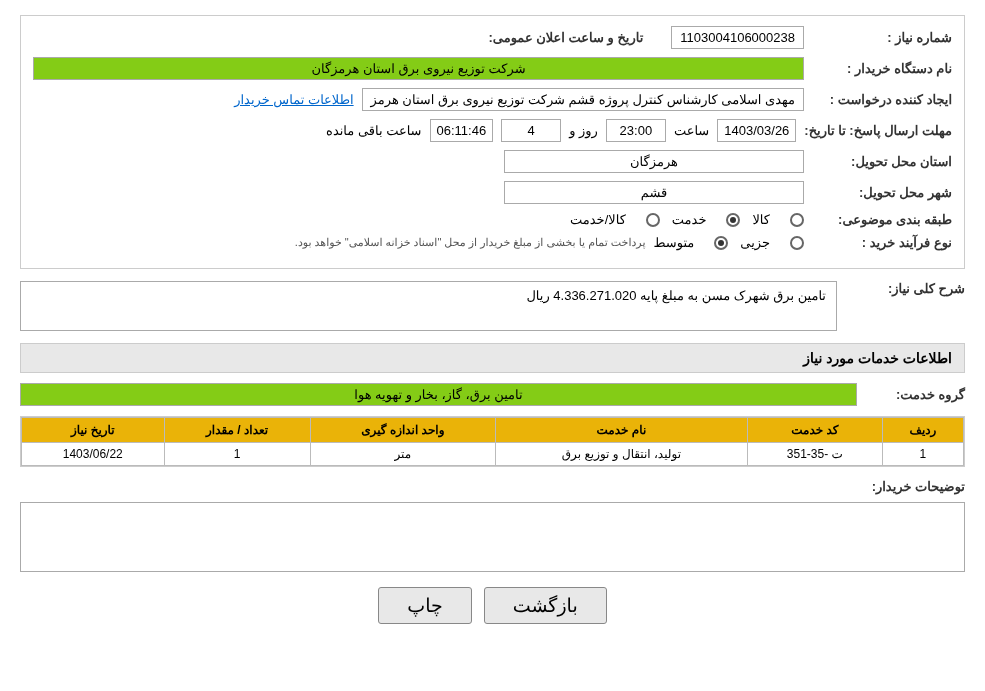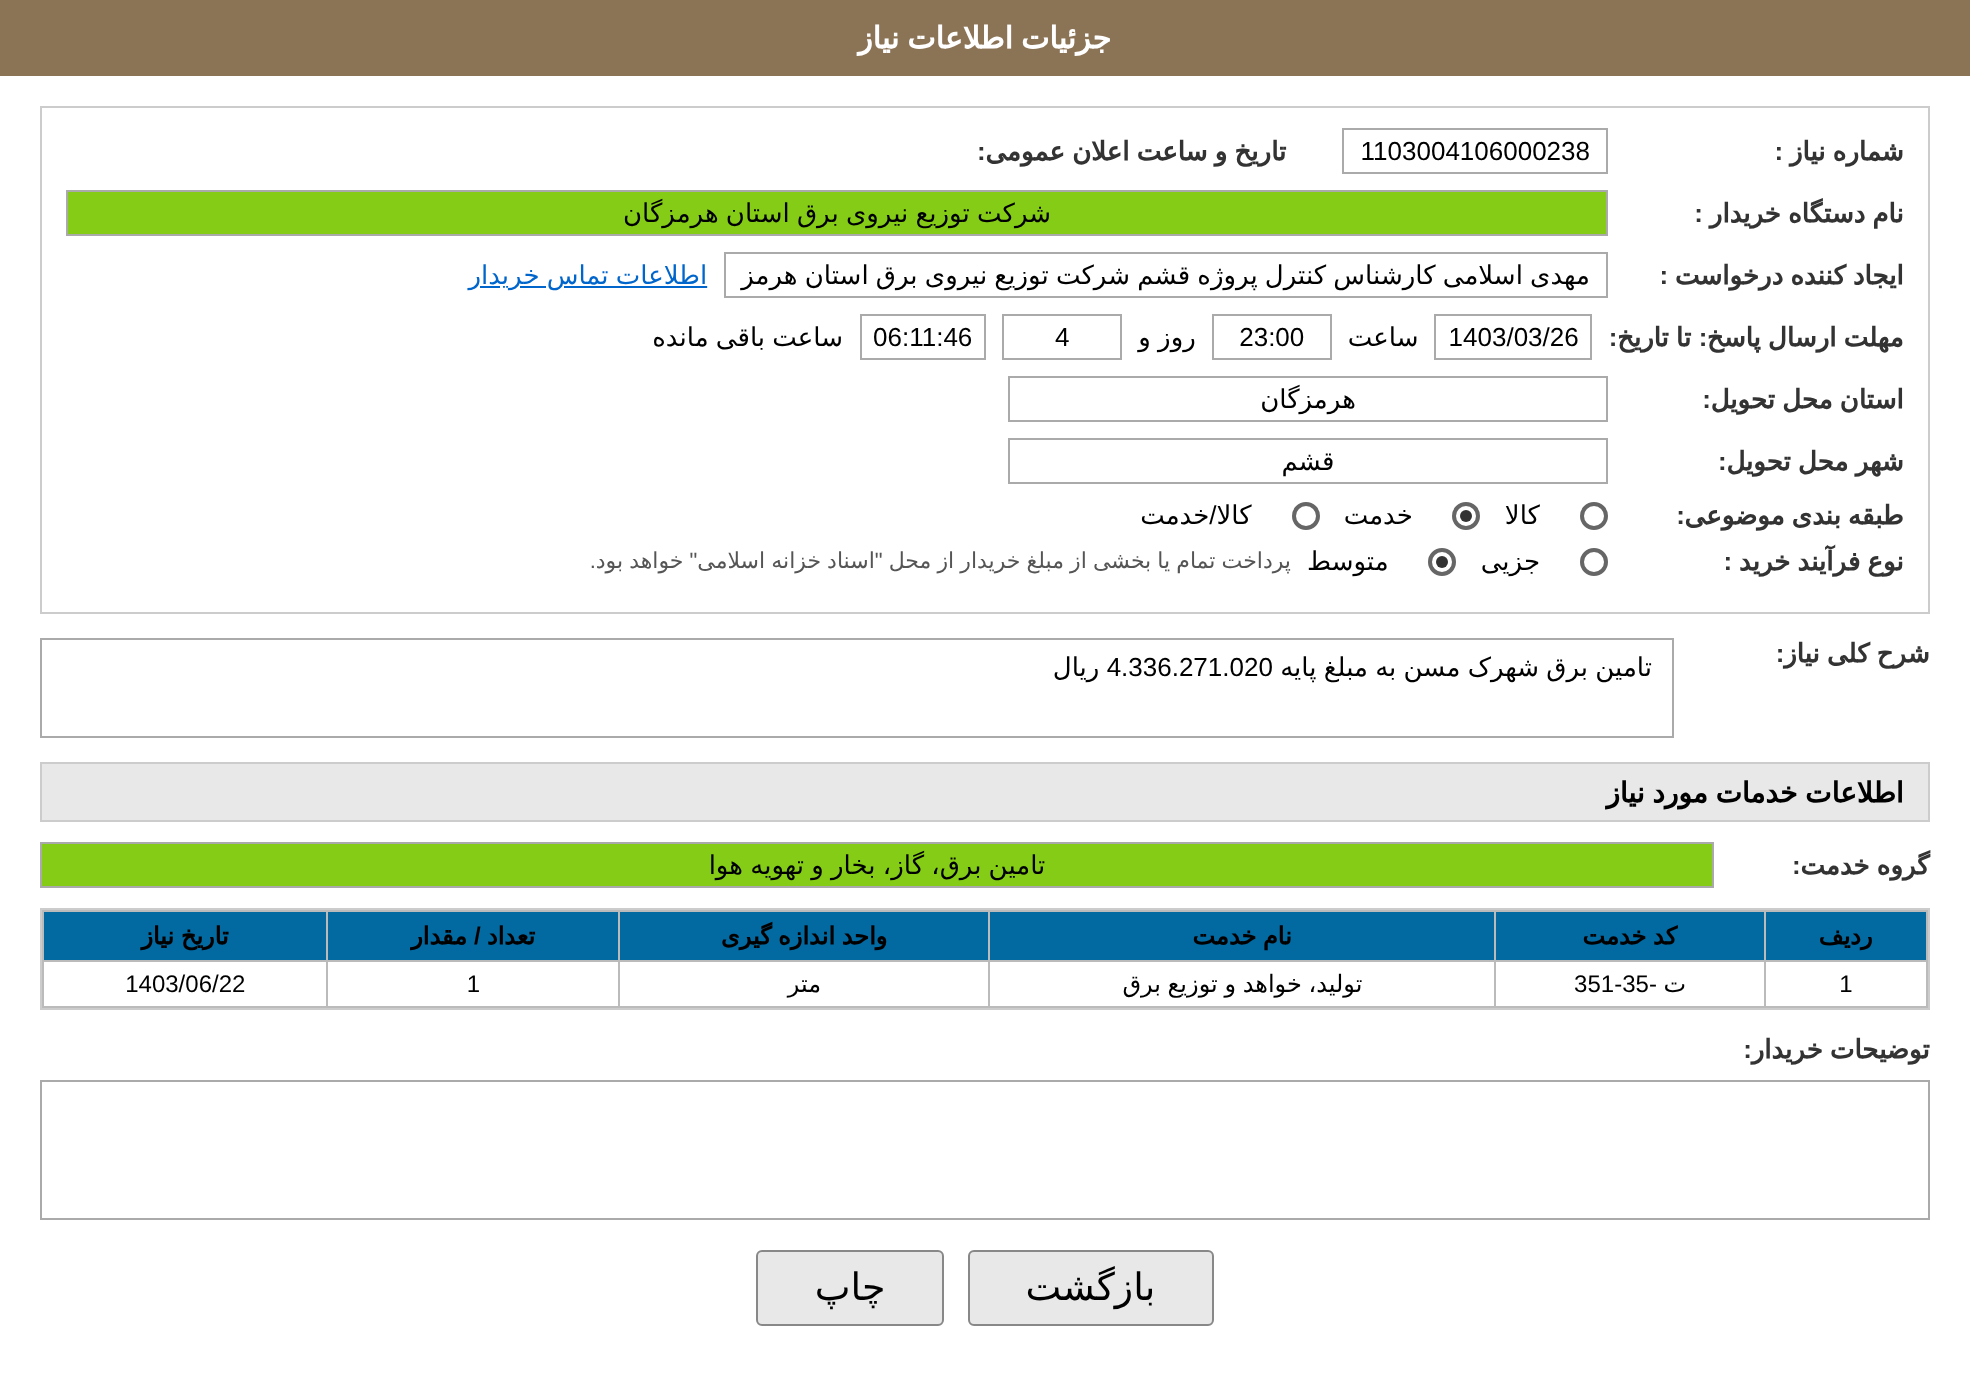--- a/index.html
+++ b/index.html
@@ -112,21 +112,21 @@
     .table-container {
       border: 1px solid #ccc;
       margin-bottom: 12px;
     }
     table {
       width: 100%;
       border-collapse: collapse;
       font-size: 12px;
     }
     th {
-      background: #0369a1;
+      background: #eab308;
       border: 1px solid #bbb;
       padding: 5px 8px;
       font-weight: bold;
     }
     td {
       border: 1px solid #bbb;
       padding: 4px 8px;
       text-align: center;
     }
     tr:nth-child(even) td { background: #f9f9f9; }
@@ -178,23 +178,20 @@
     }
     .col-note {
       font-size: 11px;
       color: #555;
     }
   </style>
 </head>
 <body>
 
 <div class="page-wrapper">
-  <div class="header-bar">
-    <span>جزئیات اطلاعات نیاز</span>
-  </div>
 
   <div class="content">
 
     <div class="info-section">
 
       <div class="row">
         <span class="label">شماره نیاز :</span>
         <div class="value-box">1103004106000238</div>
         <span class="label" style="min-width:auto; margin-right:20px;">تاریخ و ساعت اعلان عمومی:</span>
       </div>
@@ -286,21 +283,21 @@
             <th>نام خدمت</th>
             <th>واحد اندازه گیری</th>
             <th>تعداد / مقدار</th>
             <th>تاریخ نیاز</th>
           </tr>
         </thead>
         <tbody id="khadamat-tbody">
         <tr>
               <td>1</td>
               <td>ت -35-351</td>
-              <td>تولید، خواهد و توزیع برق</td>
+              <td>تولید، انتقال و توزیع برق</td>
               <td>متر</td>
               <td>1</td>
               <td>1403/06/22</td>
             </tr>
           </tbody>
       </table>
     </div>
 
     <div class="row" style="margin-bottom:12px; align-items:flex-start;flex-direction:column;">
       <span class="label" style="min-width:120px;">توضیحات خریدار:</span>

